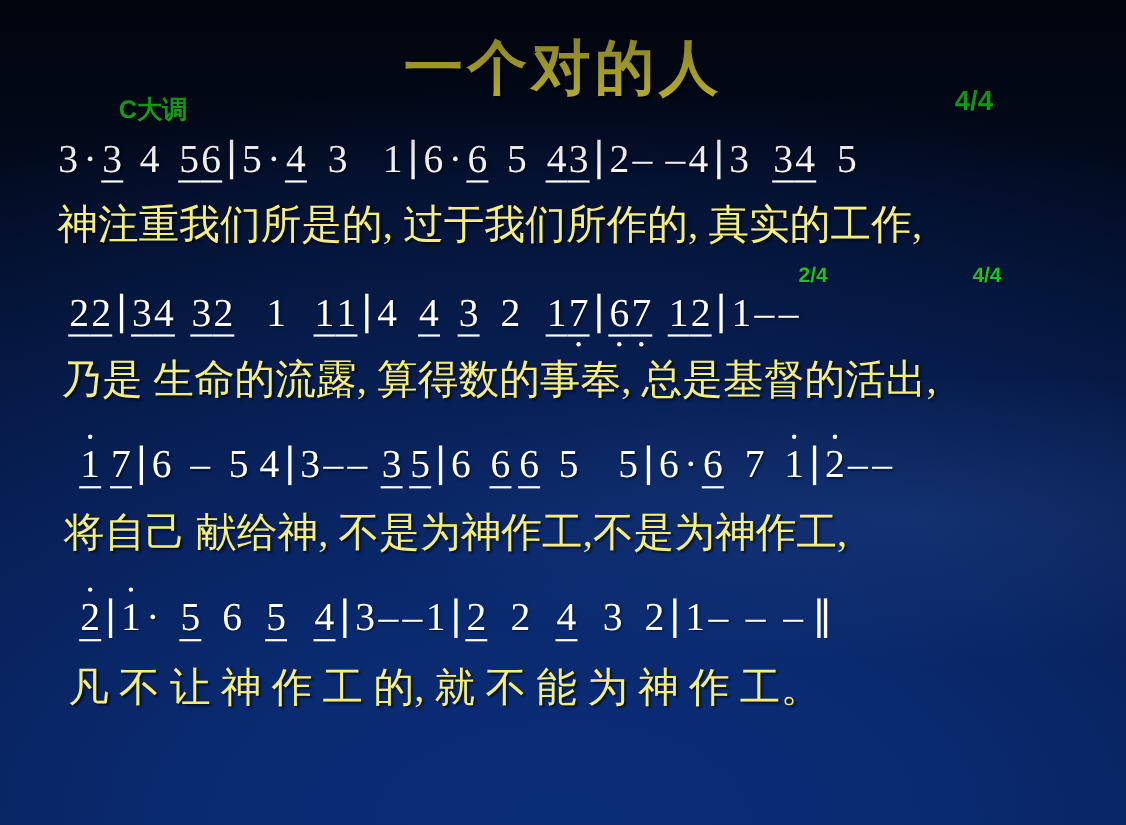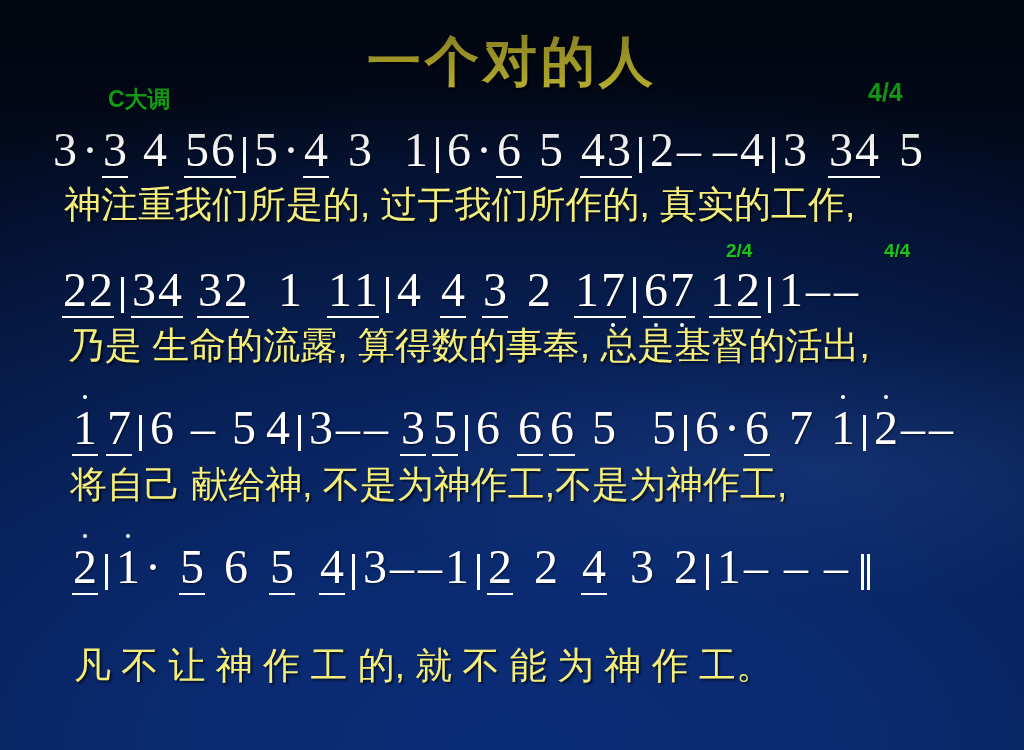--- a/index.html
+++ b/index.html
@@ -43,21 +43,21 @@
   }
   .meta.key{left:108px;top:84px;font-size:23px;}
   .meta.ts-main{left:868px;top:78px;font-size:25px;}
   .meta.ts-small{font-size:19px;}
 
   
   .notes{
     position:absolute;left:0;right:0;
     color:#ffffff;
     font-family:"Liberation Serif",serif;
-    font-size:48px;line-height:1;
+    font-size:36px;line-height:1;
     white-space:nowrap;
     text-shadow:1px 1px 2px rgba(0,0,0,0.55);
   }
   .nt{position:relative;display:inline-block;padding:0 1px;}
   .nt.beam{border-bottom:2.5px solid #ffffff;padding-bottom:2px;}
   .nt.hi:before{
     content:"";position:absolute;left:50%;top:-9px;margin-left:-2px;
     width:4px;height:4px;border-radius:50%;background:#fff;
   }
   .nt.lo:after{
@@ -67,23 +67,23 @@
   .dot{display:inline-block;padding:0 4px;}
   .dash{display:inline-block;padding:0 2px;}
   .bar{display:inline-block;width:3px;height:36px;background:#fff;
        vertical-align:-7px;margin:0 7px;}
   .endbar{display:inline-block;vertical-align:-7px;margin-left:8px;}
   .endbar i{display:inline-block;width:3px;height:36px;background:#fff;margin-left:3px;}
   .sp{display:inline-block;}
 
   
   .lyrics{
-    position:absolute;left:12px;right:0;
+    position:absolute;left:0;right:0;
     color:#f5ef7a;
-    font-family:Liberation Sans, sans-serif;
+    font-family:Liberation Serif, serif;
     font-size:37px;line-height:1;white-space:nowrap;
     text-shadow:2px 2px 2px rgba(0,0,0,0.6);
   }
 </style>
 </head>
 <body>
 
 <div id="slide" class="slide">
 
   <div class="title">一个对的人</div>
@@ -96,16 +96,16 @@
       <div class="meta ts-small" style="left: 884px; top: 240px;">4/4</div>
     </div>
   <div class="layer" id="staves">
       <div class="notes" style="top: 126px; padding-left: 52px;"><span class="nt">3</span><span class="dot">·</span><span class="nt beam">3</span><span class="sp" style="width: 14px;"></span><span class="nt">4</span><span class="sp" style="width: 16px;"></span><span class="nt beam">5</span><span class="nt beam">6</span><span class="bar"></span><span class="nt">5</span><span class="dot">·</span><span class="nt beam">4</span><span class="sp" style="width: 18px;"></span><span class="nt">3</span><span class="sp" style="width: 30px;"></span><span class="nt">1</span><span class="bar"></span><span class="nt">6</span><span class="dot">·</span><span class="nt beam">6</span><span class="sp" style="width: 16px;"></span><span class="nt">5</span><span class="sp" style="width: 16px;"></span><span class="nt beam">4</span><span class="nt beam">3</span><span class="bar"></span><span class="nt">2</span><span class="dash">–</span><span class="sp" style="width: 8px;"></span><span class="dash">–</span><span class="nt">4</span><span class="bar"></span><span class="nt">3</span><span class="sp" style="width: 20px;"></span><span class="nt beam">3</span><span class="nt beam">4</span><span class="sp" style="width: 18px;"></span><span class="nt">5</span></div>
       <div class="lyrics" style="top: 186px; padding-left: 52px; font-size: 37px; letter-spacing: 0px;">神注重我们所是的, 过于我们所作的,  真实的工作,</div>
       <div class="notes" style="top: 266px; padding-left: 62px;"><span class="nt beam">2</span><span class="nt beam">2</span><span class="bar"></span><span class="nt beam">3</span><span class="nt beam">4</span><span class="sp" style="width: 14px;"></span><span class="nt beam">3</span><span class="nt beam">2</span><span class="sp" style="width: 28px;"></span><span class="nt">1</span><span class="sp" style="width: 24px;"></span><span class="nt beam">1</span><span class="nt beam">1</span><span class="bar"></span><span class="nt">4</span><span class="sp" style="width: 18px;"></span><span class="nt beam">4</span><span class="sp" style="width: 16px;"></span><span class="nt beam">3</span><span class="sp" style="width: 18px;"></span><span class="nt">2</span><span class="sp" style="width: 22px;"></span><span class="nt beam">1</span><span class="nt beam lo">7</span><span class="bar"></span><span class="nt beam lo">6</span><span class="nt beam lo">7</span><span class="sp" style="width: 14px;"></span><span class="nt beam">1</span><span class="nt beam">2</span><span class="bar"></span><span class="nt">1</span><span class="dash">–</span><span class="dash">–</span></div>
       <div class="lyrics" style="top: 327px; padding-left: 56px; font-size: 37px; letter-spacing: 0px;">乃是 生命的流露, 算得数的事奉, 总是基督的活出,</div>
       <div class="notes" style="top: 404px; padding-left: 72px;"><span class="nt beam hi">1</span><span class="sp" style="width: 8px;"></span><span class="nt beam">7</span><span class="bar"></span><span class="nt">6</span><span class="sp" style="width: 14px;"></span><span class="dash">–</span><span class="sp" style="width: 14px;"></span><span class="nt">5</span><span class="sp" style="width: 8px;"></span><span class="nt">4</span><span class="bar"></span><span class="nt">3</span><span class="dash">–</span><span class="dash">–</span><span class="sp" style="width: 10px;"></span><span class="nt beam">3</span><span class="sp" style="width: 6px;"></span><span class="nt beam">5</span><span class="bar"></span><span class="nt">6</span><span class="sp" style="width: 16px;"></span><span class="nt beam">6</span><span class="sp" style="width: 6px;"></span><span class="nt beam">6</span><span class="sp" style="width: 16px;"></span><span class="nt">5</span><span class="sp" style="width: 34px;"></span><span class="nt">5</span><span class="bar"></span><span class="nt">6</span><span class="dot">·</span><span class="nt beam">6</span><span class="sp" style="width: 18px;"></span><span class="nt">7</span><span class="sp" style="width: 16px;"></span><span class="nt hi">1</span><span class="bar"></span><span class="nt hi">2</span><span class="dash">–</span><span class="dash">–</span></div>
       <div class="lyrics" style="top: 466px; padding-left: 58px; font-size: 37px; letter-spacing: 0px;">将自己 献给神, 不是为神作工,不是为神作工,</div>
       <div class="notes" style="top: 543px; padding-left: 72px;"><span class="nt beam hi">2</span><span class="bar"></span><span class="nt hi">1</span><span class="dot">·</span><span class="sp" style="width: 14px;"></span><span class="nt beam">5</span><span class="sp" style="width: 18px;"></span><span class="nt">6</span><span class="sp" style="width: 20px;"></span><span class="nt beam">5</span><span class="sp" style="width: 24px;"></span><span class="nt beam">4</span><span class="bar"></span><span class="nt">3</span><span class="dash">–</span><span class="dash">–</span><span class="nt">1</span><span class="bar"></span><span class="nt beam">2</span><span class="sp" style="width: 20px;"></span><span class="nt">2</span><span class="sp" style="width: 22px;"></span><span class="nt beam">4</span><span class="sp" style="width: 22px;"></span><span class="nt">3</span><span class="sp" style="width: 18px;"></span><span class="nt">2</span><span class="bar"></span><span class="nt">1</span><span class="dash">–</span><span class="sp" style="width: 12px;"></span><span class="dash">–</span><span class="sp" style="width: 12px;"></span><span class="dash">–</span><span class="endbar"><i></i><i></i></span></div>
-      <div class="lyrics" style="top: 607px; padding-left: 62px; font-size: 37px; letter-spacing: 0px; margin-top: 40px;">凡 不 让 神 作 工 的,  就 不 能 为 神 作 工。</div>
+      <div class="lyrics" style="top: 607px; padding-left: 62px; font-size: 37px; letter-spacing: 0px;">凡 不 让 神 作 工 的,  就 不 能 为 神 作 工。</div>
     </div>
 
 </div>
 
 </body></html>

